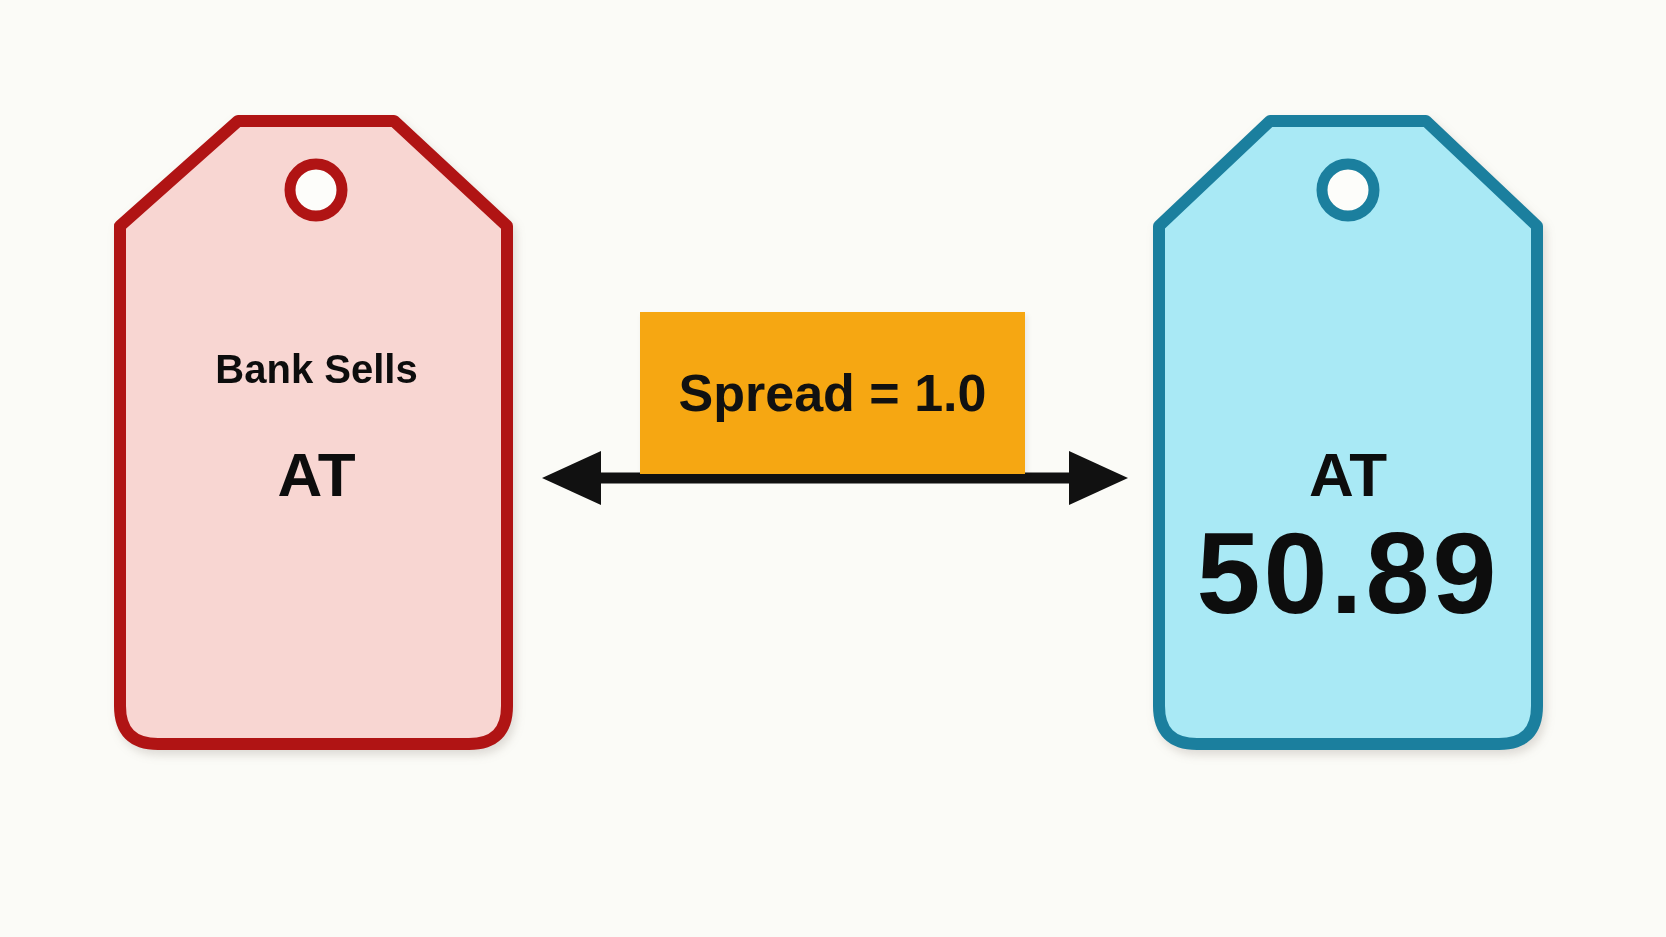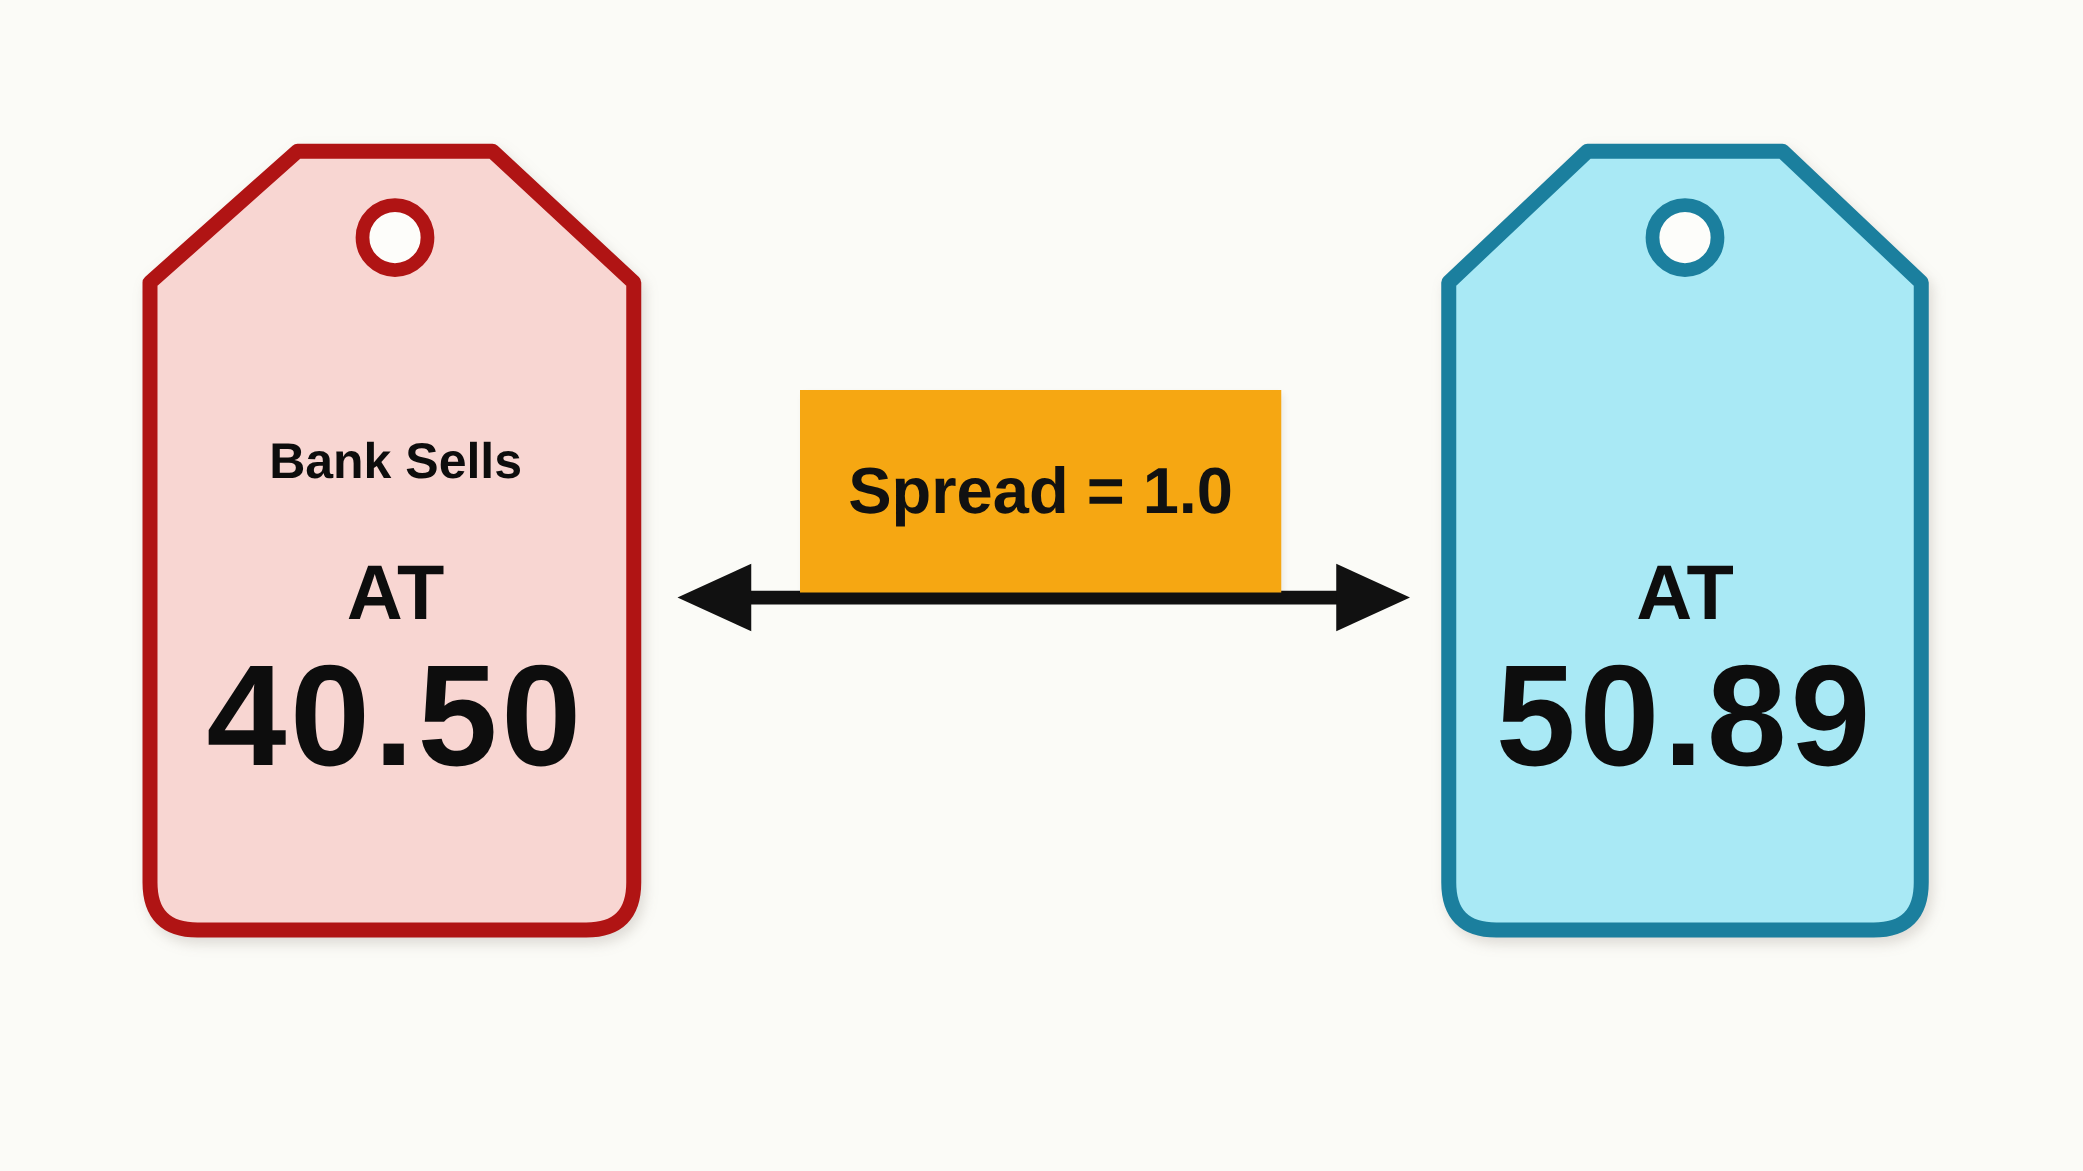--- a/index.html
+++ b/index.html
@@ -96,21 +96,20 @@
     <g>
       <line x1="596" y1="478" x2="1074" y2="478" stroke-width="11" stroke="#111111"></line>
       <polygon points="542,478 601,451 601,505" fill="#111111"></polygon>
       <polygon points="1128,478 1069,451 1069,505" fill="#111111"></polygon>
     </g>
   </svg>
 
   <div class="tag-text left-tag-text">
     <div class="line tag-line1">Bank Sells</div>
     <div class="line tag-line2">AT</div>
-    <div class="line tag-price">40.50</div>
   </div>
 
   <div class="tag-text right-tag-text">
     <div class="line tag-line2">AT</div>
     <div class="line tag-price">50.89</div>
   </div>
 
   <div class="spread-box" style="background-color: rgb(246, 167, 18);">
     <div class="spread-line">Spread = 1.0</div>
   </div>

